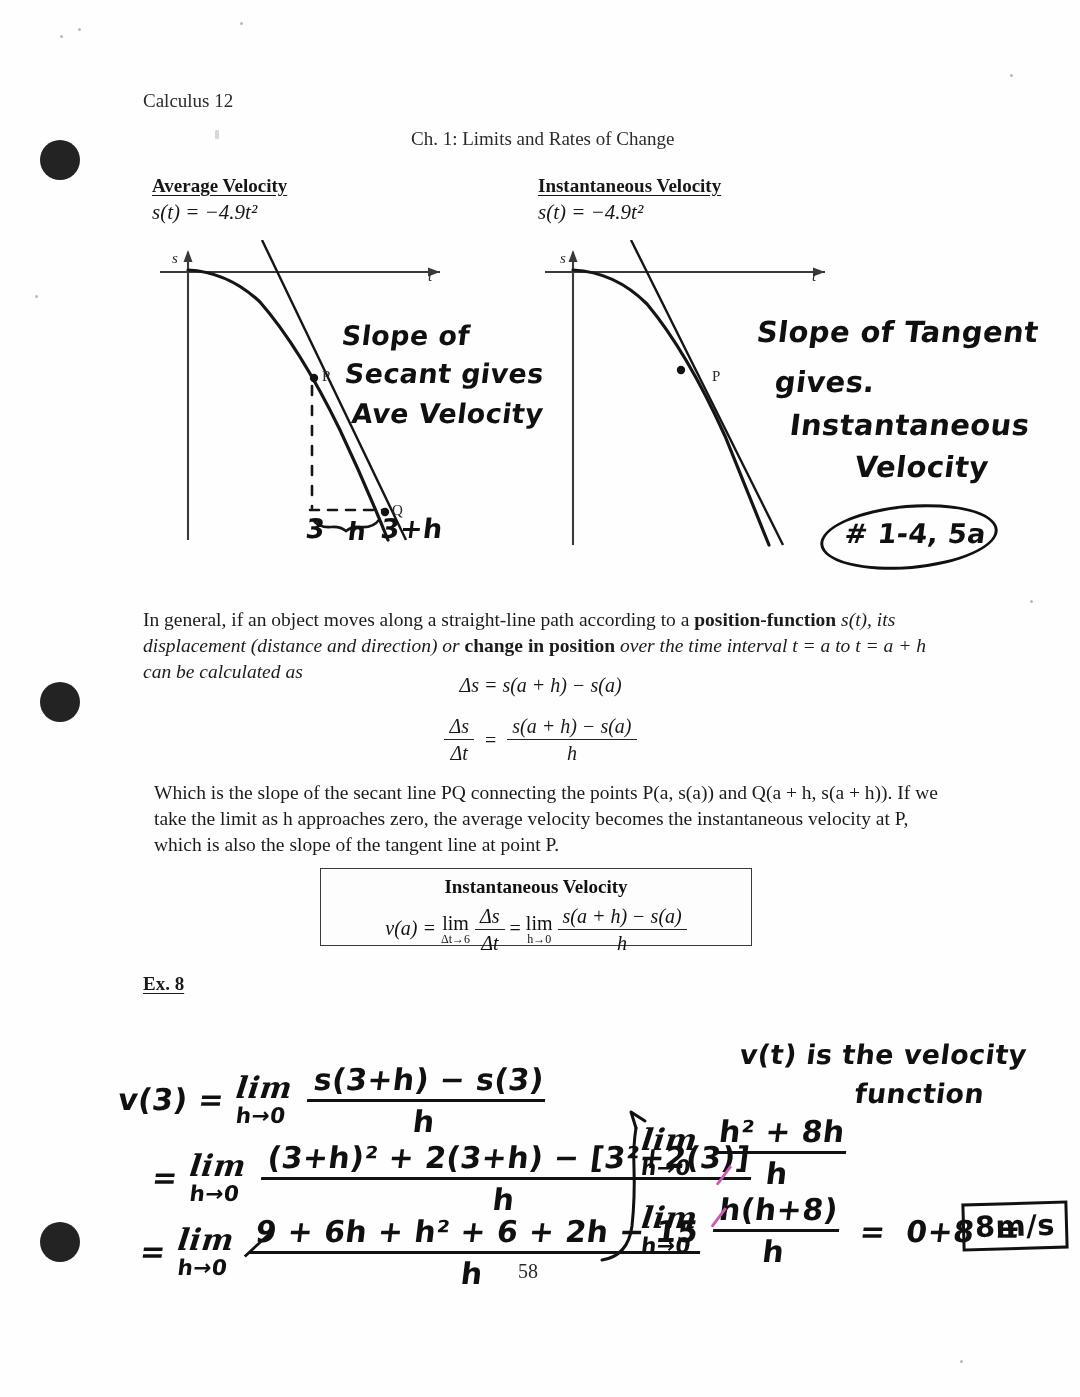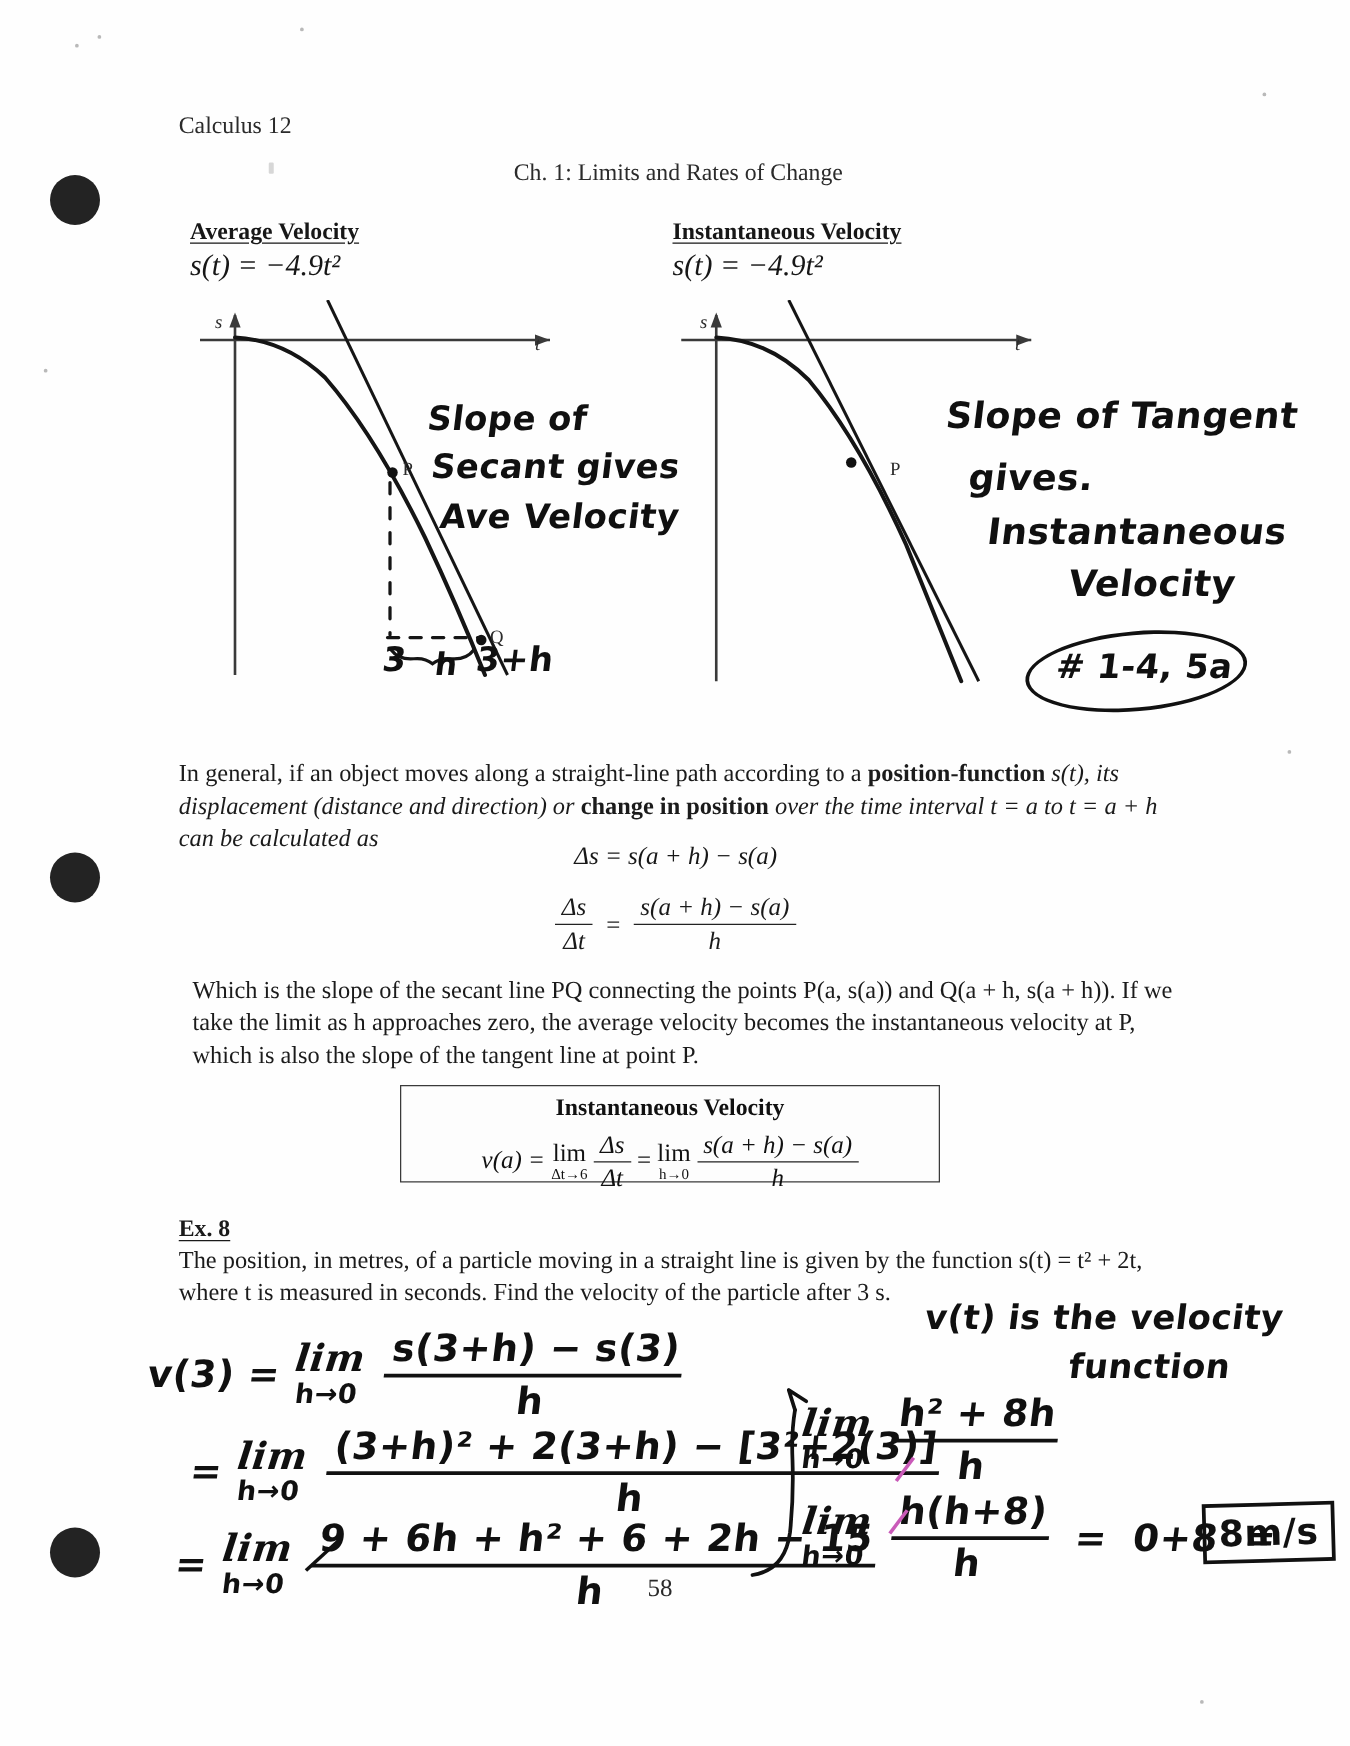--- a/index.html
+++ b/index.html
@@ -22,21 +22,21 @@
     position:absolute;width:40px;height:40px;border-radius:50%;
     background:#232323;
   }
 
   
   .hdr{position:absolute;font-size:19px;font-family:"Liberation Serif",serif;color:#2b2b2b;}
   .sec-title{
     position:absolute;font-weight:bold;font-size:19px;
     text-decoration:underline;text-underline-offset:3px;color:#171717;
   }
-  .sec-eq{position:absolute;font-size:24px;font-style:italic;font-family:"Liberation Serif",serif;color:#171717;}
+  .sec-eq{position:absolute;font-size:21px;font-style:italic;font-family:"Liberation Serif",serif;color:#171717;}
 
   .para{
     position:absolute;font-size:19.5px;line-height:26px;
     text-align:left;color:#1b1b1b;
   }
   .para b{font-weight:bold;}
   .it{font-style:italic;}
 
   .ctr-eq{position:absolute;text-align:center;font-size:20px;font-style:italic;color:#171717;}
 
@@ -228,21 +228,20 @@
         <span class="sub">h→0</span>
       </span>
       <span class="frac">
         <span class="top">s(a + h) − s(a)</span>
         <span class="bot">h</span>
       </span>
     </div>
   </div>
 
   <div class="ex-title" style="left:143px;top:973px;">Ex. 8</div>
-  <div class="para" style="left:143px;top:996px;width:790px;">The position, in metres, of a particle moving in a straight line is given by the function s(t) = t² + 2t, where t is measured in seconds. Find the velocity of the particle after 3 s.</div>
 
   <div class="hw ital" style="left:118px;top:1060px;font-size:30px;">
     <span>v(3) =</span>
     <span class="hwlim">
       <span class="a">lim</span>
       <span class="b">h→0</span>
     </span>
     <span class="hw-frac">
       <span class="t">s(3+h) − s(3)</span>
       <span class="b">h</span>

